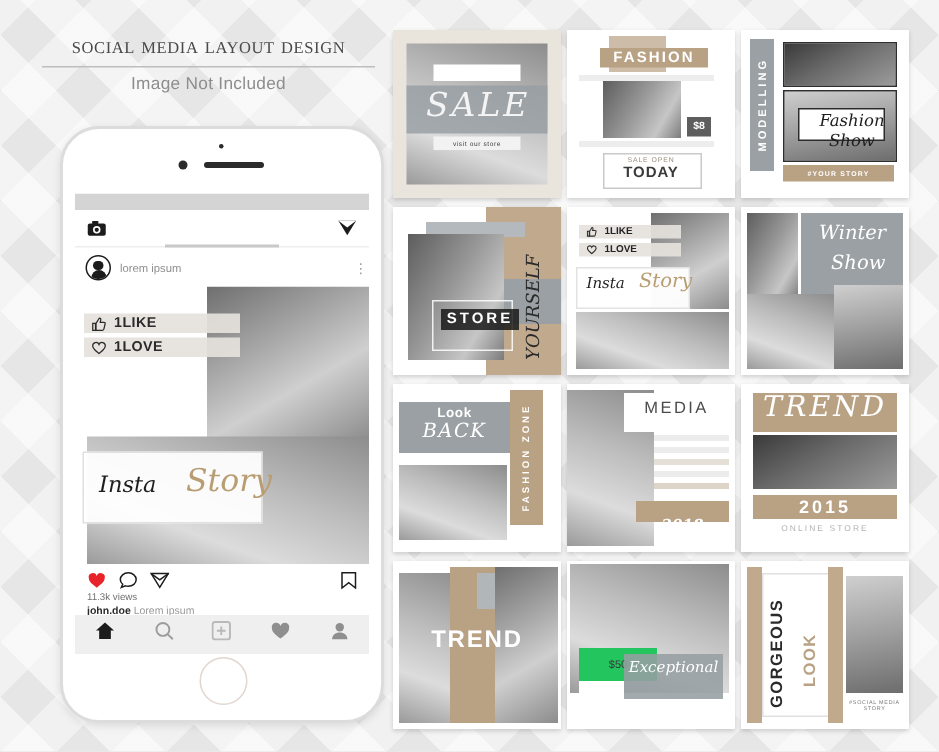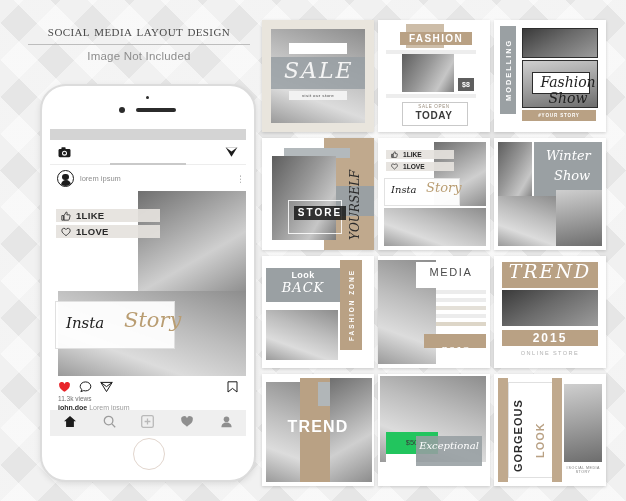--- a/index.html
+++ b/index.html
@@ -264,21 +264,21 @@
       <div style="position:absolute;left:24px;top:90px;width:64px;text-align:center;font-size:10px;font-weight:700;color:#3a3a3a;letter-spacing:.6px;">TODAY</div>
     </div>
 
     <div class="card">
       <div class="cardpad white"></div>
       <div style="position:absolute;left:6px;top:6px;width:16px;height:88px;background:#9aa0a3;"></div>
       <div class="vtext" style="position:absolute;left:6px;top:6px;width:16px;height:88px;font-size:7.4px;color:#fff;display:flex;align-items:center;justify-content:center;">MODELLING</div>
       <div class="photo dark" style="left:28px;top:8px;width:74px;height:28px;border:1px solid #2e2e2e;"></div>
       <div class="photo grad4" style="left:28px;top:40px;width:74px;height:46px;border:1px solid #2e2e2e;"></div>
       <div style="position:absolute;left:38px;top:52px;width:56px;height:20px;background:#fff;border:1px solid #2b2b2b;"></div>
-      <div class="script" style="position:absolute;left:38px;top:54px;width:72px;text-align:center;font-size:14px;color:#1e1e1e;">Fashion Show</div>
+      <div class="script" style="position:absolute;left:38px;top:54px;width:72px;text-align:center;font-size:11px;color:#1e1e1e;">Fashion Show</div>
       <div style="position:absolute;left:28px;top:90px;width:74px;height:11px;background:#b9a184;"></div>
       <div style="position:absolute;left:28px;top:90px;width:74px;height:11px;line-height:11px;text-align:center;font-size:4.6px;font-weight:700;color:#fff;letter-spacing:.8px;">#YOUR STORY</div>
     </div>
 
     <div class="card">
       <div class="cardpad white"></div>
       <div style="position:absolute;left:62px;top:0;width:50px;height:48px;background:#c0a98d;"></div>
       <div style="position:absolute;left:62px;top:48px;width:50px;height:30px;background:#9aa0a3;"></div>
       <div style="position:absolute;left:62px;top:78px;width:50px;height:34px;background:#c0a98d;"></div>
       <div style="position:absolute;left:22px;top:10px;width:66px;height:10px;background:#b3b9bc;"></div>

